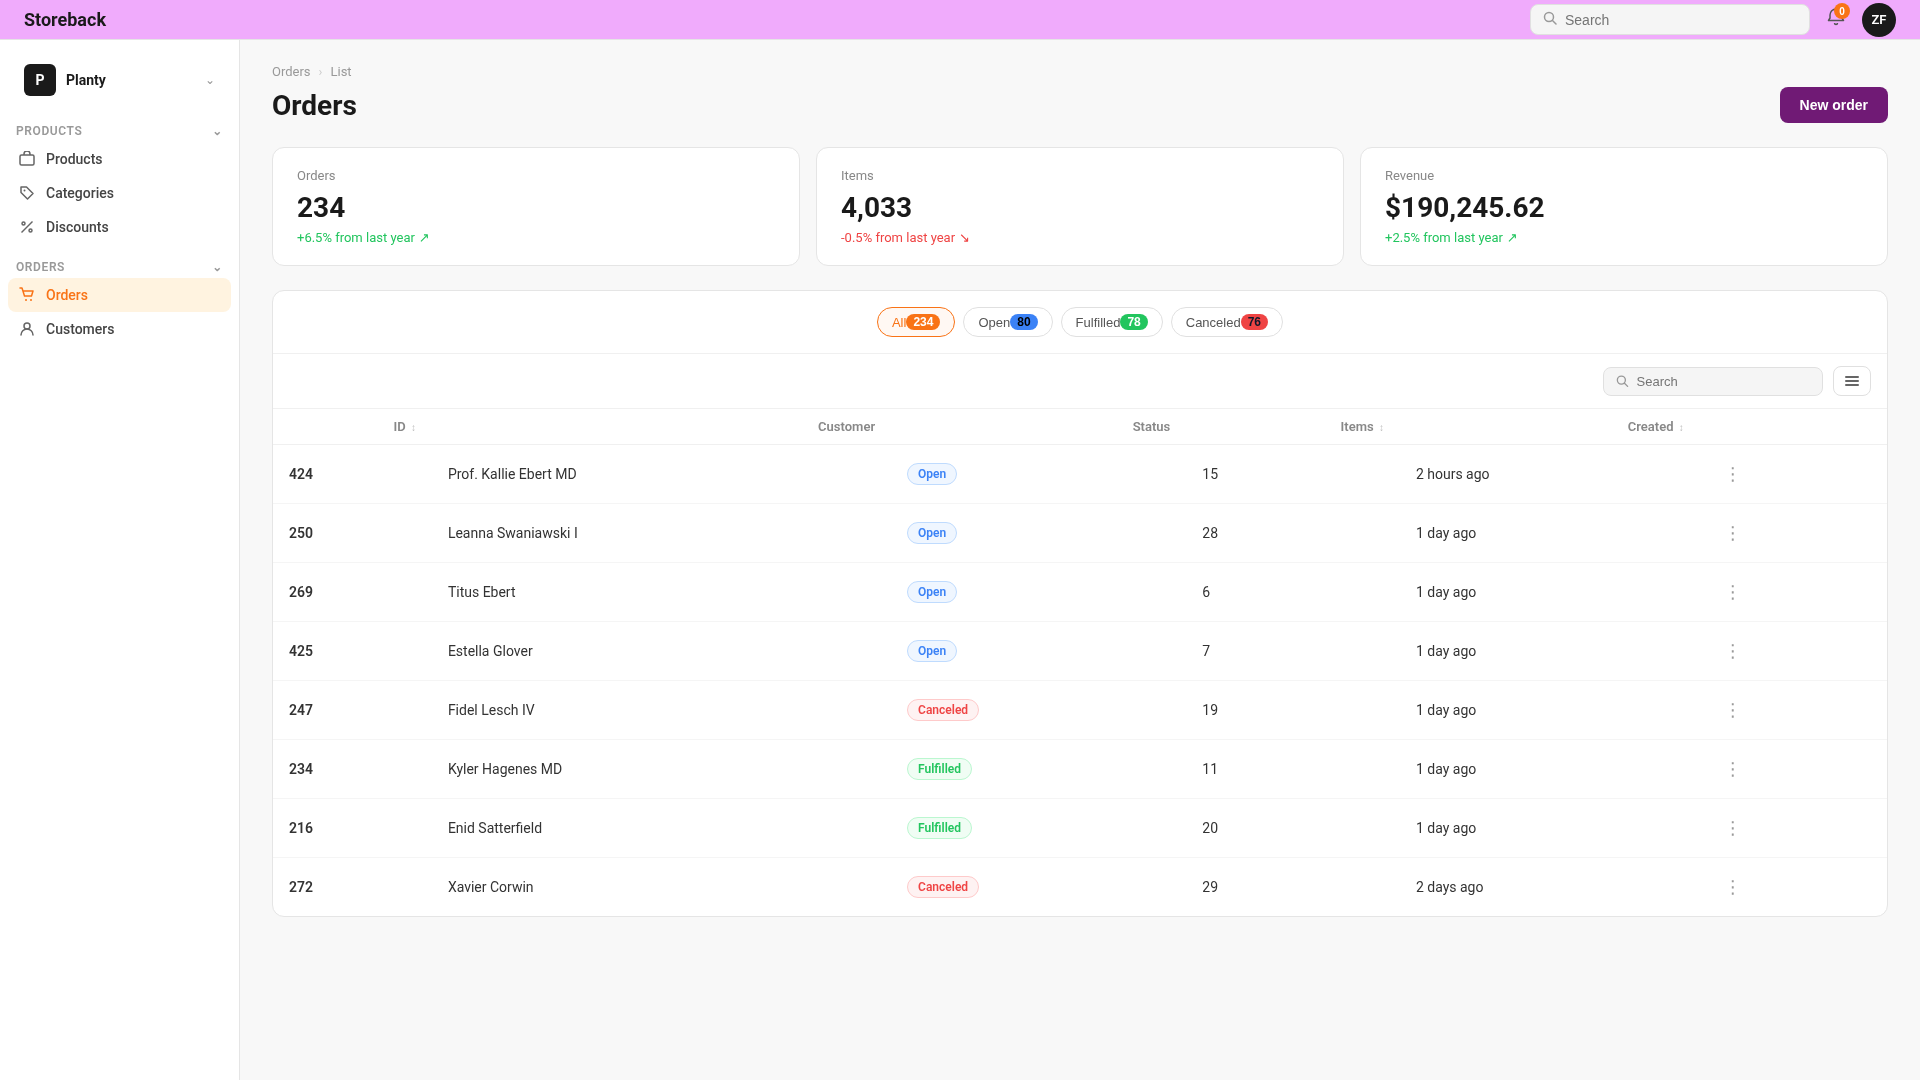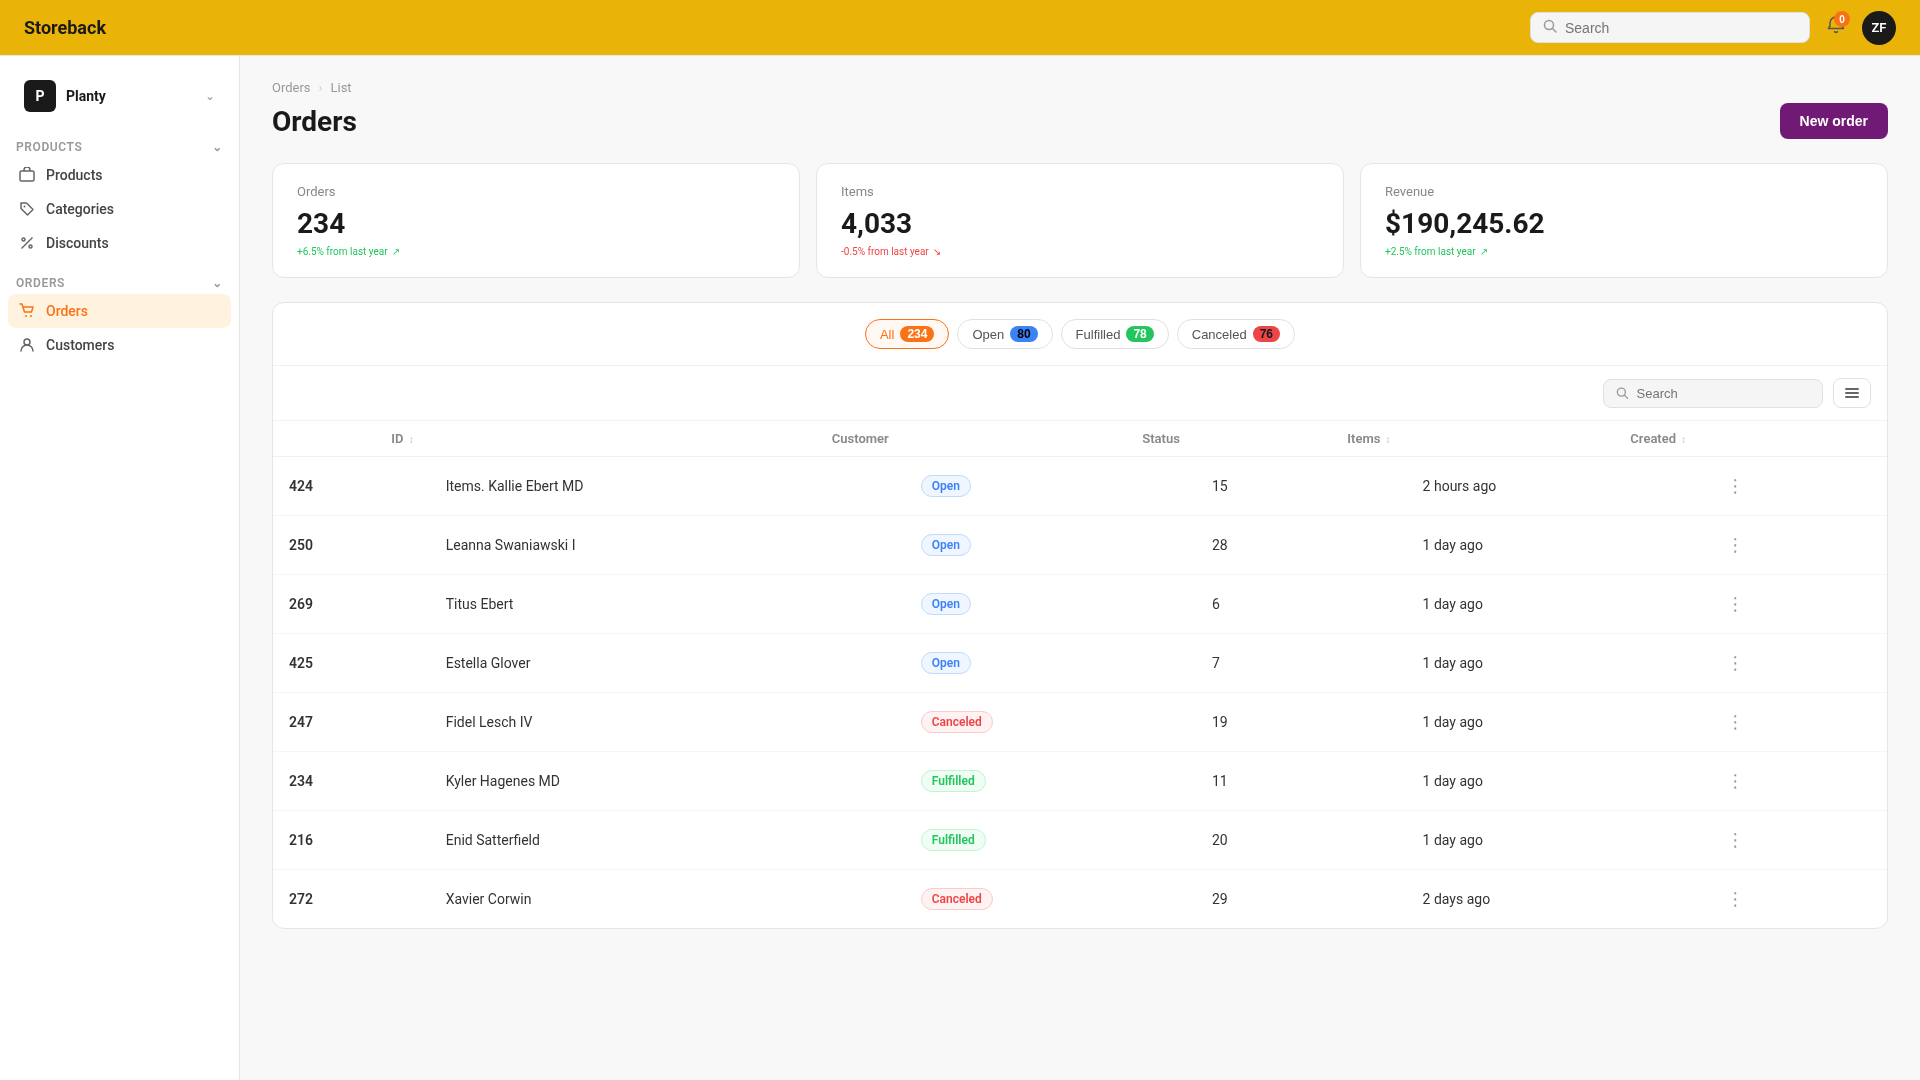--- a/index.html
+++ b/index.html
@@ -1,19 +1,19 @@
 <!DOCTYPE html>
 <html><head>
   <meta charset="utf-8">
   <style>
     * { box-sizing: border-box; margin: 0; padding: 0; }
     body { font-family: -apple-system, BlinkMacSystemFont, 'Segoe UI', Roboto, sans-serif; background: #f5f5f5; color: #1a1a1a; font-size: 14px; display: flex; flex-direction: column; height: 100vh; overflow: hidden; }
 
     
-    .topbar { background: #eab308; border-bottom: 1px solid #e5e5e5; height: 56px; display: flex; align-items: center; justify-content: space-between; padding: 0 24px; flex-shrink: 0; gap: 34px; }
+    .topbar { background: #f0abfc; border-bottom: 1px solid #e5e5e5; height: 40px; display: flex; align-items: center; justify-content: space-between; padding: 0 24px; flex-shrink: 0; gap: 34px; }
     .topbar-logo { font-weight: 700; font-size: 18px; color: #1a1a1a; }
     .topbar-right { display: flex; align-items: center; gap: 16px; }
     .topbar-search { display: flex; align-items: center; background: #f5f5f5; border: 1px solid #e0e0e0; border-radius: 8px; padding: 6px 12px; gap: 8px; width: 280px; }
     .topbar-search input { border: none; background: transparent; outline: none; font-size: 14px; color: #666; width: 100%; }
     .search-icon-svg { color: #999; font-size: 14px; }
     .bell-btn { position: relative; background: none; border: none; cursor: pointer; font-size: 18px; color: #666; }
     .bell-badge { position: absolute; top: -4px; right: -4px; background: #f97316; color: #fff; font-size: 10px; font-weight: 700; border-radius: 50%; width: 16px; height: 16px; display: flex; align-items: center; justify-content: center; }
     .avatar { width: 34px; height: 34px; background: #1a1a1a; color: #fff; border-radius: 50%; display: flex; align-items: center; justify-content: center; font-size: 13px; font-weight: 600; cursor: pointer; }
 
     
@@ -47,30 +47,30 @@
     
     .page-header { display: flex; align-items: center; justify-content: space-between; margin-bottom: 24px; }
     .page-title { font-size: 28px; font-weight: 700; color: #1a1a1a; }
     .new-order-btn { background: #701a75; color: #fff; border: none; border-radius: 8px; padding: 10px 20px; font-size: 14px; font-weight: 600; cursor: pointer; }
 
     
     .stats-row { display: grid; grid-template-columns: repeat(3, 1fr); gap: 16px; margin-bottom: 24px; }
     .stat-card { background: #fff; border: 1px solid #e5e5e5; border-radius: 12px; padding: 20px 24px; }
     .stat-label { font-size: 13px; color: #888; margin-bottom: 8px; }
     .stat-value { font-size: 28px; font-weight: 700; color: #1a1a1a; margin-bottom: 6px; }
-    .stat-change { font-size: 10px; display: flex; align-items: center; gap: 4px; }
+    .stat-change { font-size: 13px; display: flex; align-items: center; gap: 4px; }
     .stat-change.positive { color: #22c55e; }
     .stat-change.negative { color: #ef4444; }
 
     
     .orders-area { background: #fff; border: 1px solid #e5e5e5; border-radius: 12px; overflow: hidden; }
 
     
     .filter-row { display: flex; justify-content: center; gap: 8px; padding: 16px; border-bottom: 1px solid #f0f0f0; }
-    .filter-tab { display: flex; align-items: center; gap: 6px; padding: 6px 14px; border-radius: 20px; border: 1px solid #e0e0e0; background: #fff; cursor: pointer; font-size: 13px; font-weight: 500; color: #555; transition: all 0.15s; }
+    .filter-tab { display: flex; align-items: center; padding: 6px 14px; border-radius: 20px; border: 1px solid #e0e0e0; background: #fff; cursor: pointer; font-size: 13px; font-weight: 500; color: #555; transition: all 0.15s; }
     .filter-tab.active { border-color: #f97316; background: #fff8f3; color: #f97316; }
     .filter-badge { font-size: 12px; font-weight: 600; padding: 1px 7px; border-radius: 10px; }
     .badge-all { background: #f97316; color: #fff; }
     .badge-open { background: #3b82f6; color: #000000; }
     .badge-fulfilled { background: #22c55e; color: #fff; }
     .badge-canceled { background: #ef4444; color: #0f172a; }
 
     
     .table-toolbar { display: flex; align-items: center; justify-content: flex-end; gap: 10px; padding: 12px 16px; border-bottom: 1px solid #f0f0f0; }
     .table-search { display: flex; align-items: center; background: #f5f5f5; border: 1px solid #e0e0e0; border-radius: 8px; padding: 6px 12px; gap: 8px; width: 220px; }
@@ -280,21 +280,21 @@
             <th>Customer</th>
             <th>Status</th>
             <th>Items <span class="sort-icon">↕</span></th>
             <th>Created <span class="sort-icon">↕</span></th>
             <th></th>
           </tr>
         </thead>
         <tbody id="table-body">
         <tr>
     <td class="id-col">424</td>
-    <td class="customer-col">Items. Kallie Ebert MD</td>
+    <td class="customer-col">Prof. Kallie Ebert MD</td>
     <td><span class="status-badge status-open">Open</span></td>
     <td class="items-col">15</td>
     <td class="created-col">2 hours ago</td>
     <td><button class="action-btn">⋮</button></td>
   </tr>
             <tr>
     <td class="id-col">250</td>
     <td class="customer-col">Leanna Swaniawski I</td>
     <td><span class="status-badge status-open">Open</span></td>
     <td class="items-col">28</td>

